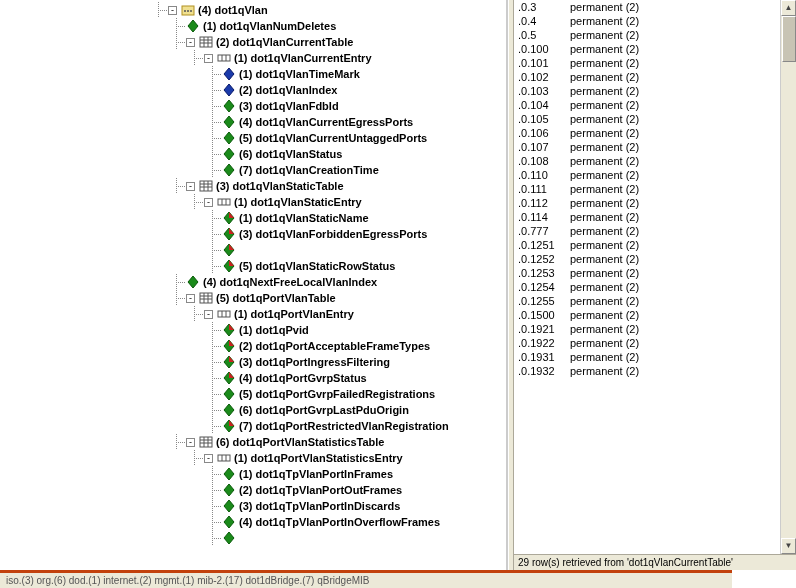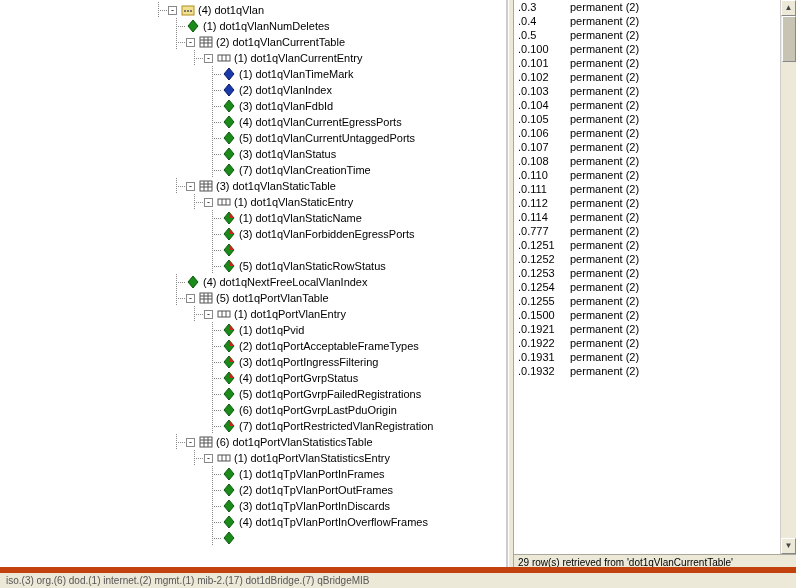--- a/index.html
+++ b/index.html
@@ -50,23 +50,23 @@
     background: #ece9d8;
     border-top: 1px solid #aca899;
     font-size: 10px;
     padding: 2px 4px;
     white-space: nowrap;
   }
   .status-bottom {
     position: absolute;
     left: 0;
     bottom: 0;
-    width: 796px;
+    width: 732px;
     background: #ece9d8;
-    border-top: 6px solid #c2410c;
+    border-top: 3px solid #c2410c;
     font-size: 10px;
     color: #555;
     padding: 2px 6px;
     white-space: nowrap;
   }
   .tree-row {
     display: flex;
     align-items: center;
     height: 16px;
     white-space: nowrap;
@@ -116,20 +116,21 @@
   }
   .icon {
     display: inline-block;
     width: 14px;
     height: 14px;
     margin-right: 3px;
     flex-shrink: 0;
   }
   .label {
     white-space: nowrap;
+    font-weight: bold;
   }
   .data-row {
     display: flex;
     align-items: center;
     height: 14px;
   }
   .data-idx { width: 52px; flex-shrink: 0; }
   .data-val { flex: 1; }
   .thumb {
     width: 14px;
@@ -246,21 +247,21 @@
             <path d="M7 1 L12 7 L7 13 L2 7 Z" fill="#1a8a1a" stroke="#0a5a0a"></path>
           </svg></span>
         <span class="label">(5) dot1qVlanCurrentUntaggedPorts</span>
       </div>
       <div class="tree-row">
         <span class="indent" style="width: 204px;"></span>
         <span class="connector"></span>
         <span class="icon"><svg width="14" height="14">
             <path d="M7 1 L12 7 L7 13 L2 7 Z" fill="#1a8a1a" stroke="#0a5a0a"></path>
           </svg></span>
-        <span class="label">(3) dot1qVlanStatus</span>
+        <span class="label">(6) dot1qVlanStatus</span>
       </div>
       <div class="tree-row">
         <span class="indent" style="width: 204px;"></span>
         <span class="connector"></span>
         <span class="icon"><svg width="14" height="14">
             <path d="M7 1 L12 7 L7 13 L2 7 Z" fill="#1a8a1a" stroke="#0a5a0a"></path>
           </svg></span>
         <span class="label">(7) dot1qVlanCreationTime</span>
       </div>
       <div class="tree-row">

